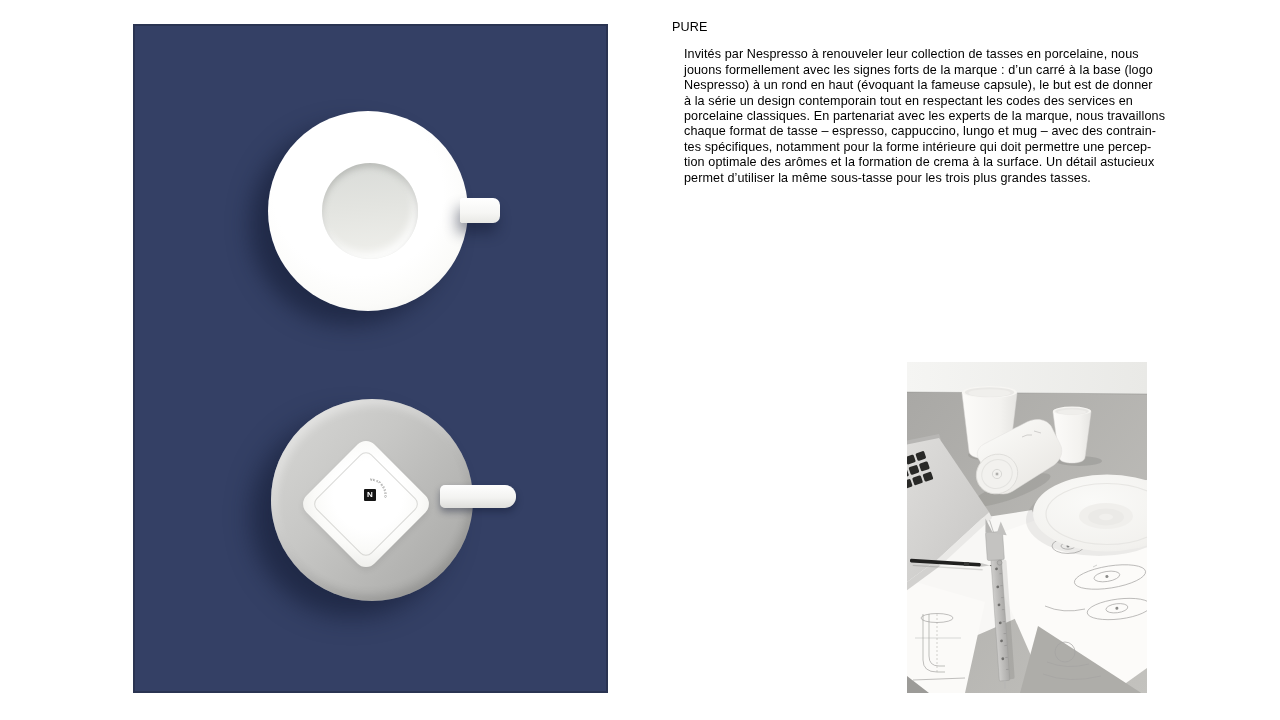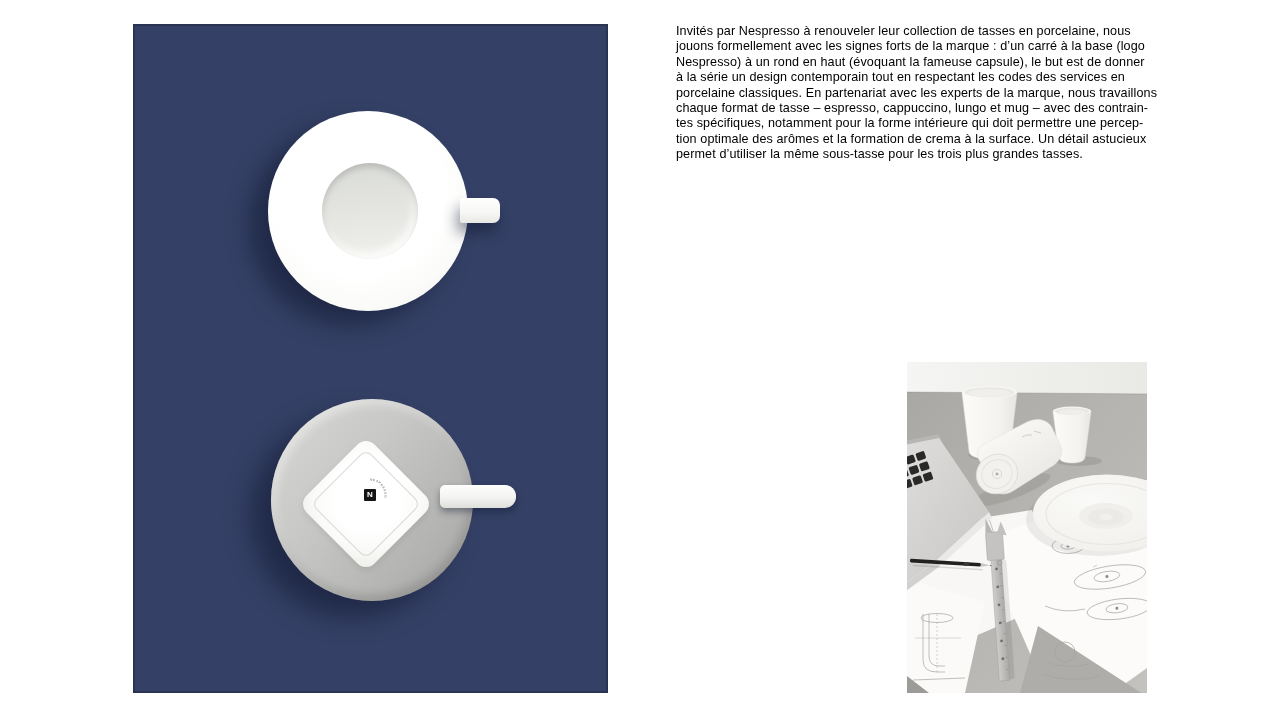--- a/index.html
+++ b/index.html
@@ -34,21 +34,21 @@
   .cup-bottom-foot{left:9px;top:9px;right:9px;bottom:9px;border-radius:8px;
     border:1px solid rgba(175,175,170,.45);}
   .logo-wrap{left:215px;top:449px;width:44px;height:44px;}
   .logo-square{left:16px;top:16px;width:12px;height:12px;background:#141414;border-radius:1px;
     color:#ffffff;font-size:8px;font-weight:bold;line-height:12px;text-align:center;}
   .logo-ring{left:0;top:0;width:44px;height:44px;}
 
   
   .copy{position:absolute;left:672px;top:20px;width:560px;color:#000000;}
   .copy h1{margin:0;font-size:12.6px;line-height:15.4px;font-weight:500;letter-spacing:.1px;}
-  .copy p{margin:4px;font-size:12.6px;line-height:15.4px;font-weight:500;letter-spacing:.1px;
+  .copy p{margin:12px;font-size:12.6px;line-height:15.4px;font-weight:500;letter-spacing:.1px;
           white-space:pre-line;}
 
   
   .photo{position:absolute;left:907px;top:362px;width:240px;height:331px;overflow:hidden;}
   .photo svg{display:block;}
 </style>
 </head>
 <body>
 
 <figure class="hero" style="margin: 0px; background-color: rgb(52, 64, 101);">
@@ -68,20 +68,21 @@
         </defs>
       <text font-size="3.1" letter-spacing="0.7" fill="#8f8f8d" font-weight="bold">
         <textPath href="#ringPath">NESPRESSO</textPath>
       </text>
     </svg>
     <div class="logo-square">N</div>
   </div>
 </figure>
 
 <section class="copy">
+  <h1>PURE</h1>
   <p>Invités par Nespresso à renouveler leur collection de tasses en porcelaine, nous
 jouons formellement avec les signes forts de la marque : d’un carré à la base (logo
 Nespresso) à un rond en haut (évoquant la fameuse capsule), le but est de donner
 à la série un design contemporain tout en respectant les codes des services en
 porcelaine classiques. En partenariat avec les experts de la marque, nous travaillons
 chaque format de tasse – espresso, cappuccino, lungo et mug – avec des contrain-
 tes spécifiques, notamment pour la forme intérieure qui doit permettre une percep-
 tion optimale des arômes et la formation de crema à la surface. Un détail astucieux
 permet d’utiliser la même sous-tasse pour les trois plus grandes tasses.</p>
 </section>

